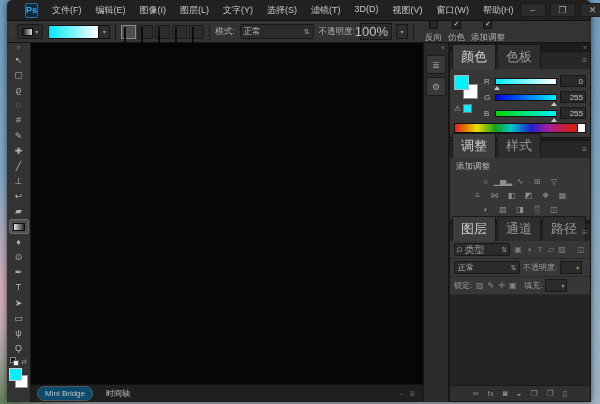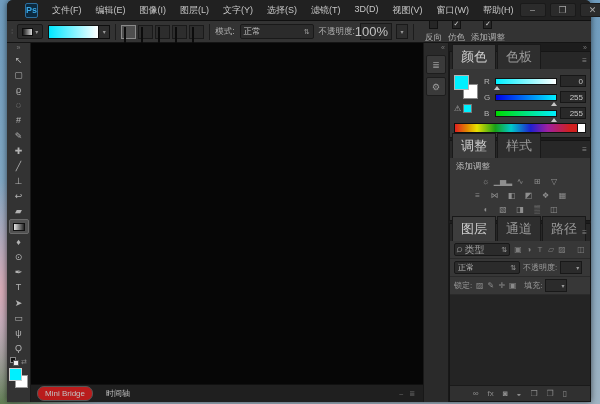--- a/index.html
+++ b/index.html
@@ -77,21 +77,21 @@
   .swap-ic { color:#8a8a8a; font-size:7px; }
   .fgbg { position:relative; width:22px; height:24px; margin-top:1px; }
   .fg-sw { position:absolute; left:1px; top:0; width:13px; height:13px; border:1px solid #cfcfcf; z-index:2; }
   .bg-sw { position:absolute; left:7px; top:7px; width:13px; height:13px; border:1px solid #9a9a9a; z-index:1; }
   
   .center-col { flex:1; display:flex; flex-direction:column; min-width:0; }
   .canvas { flex:1; background:#060606; }
   .statusbar { height:18px; background:#1f1f1f; border-top:1px solid #101010;
     display:flex; align-items:center; padding:0 6px; gap:8px; }
   .sb-btn { font-size:8px; color:#c2c2c2; padding:2px 7px; }
-  .sb-btn.raised { background:#b91c1c; border:1px solid #555; border-radius:7px; }
+  .sb-btn.raised { background:#0c4a6e; border:1px solid #555; border-radius:7px; }
   .sb-grip { margin-left:auto; color:#6a6a6a; font-size:7px; letter-spacing:2px; }
   
   .dock-strip { width:26px; background:#2a2a2a; border-left:1px solid #181818; border-right:1px solid #181818;
     display:flex; flex-direction:column; align-items:center; }
   .strip-chevron { color:#7a7a7a; font-size:7px; height:9px; line-height:9px; align-self:flex-end; padding-right:3px; }
   .strip-btn { width:20px; height:19px; background:#3a3a3a; border:1px solid #1d1d1d; border-radius:2px;
     color:#9c9c9c; font-size:9px; display:flex; align-items:center; justify-content:center; margin-top:3px; }
   
   .panels { width:142px; background:#1c1c1c; display:flex; flex-direction:column; }
   .panels-top { height:8px; display:flex; align-items:center; justify-content:flex-end; padding-right:4px; }

